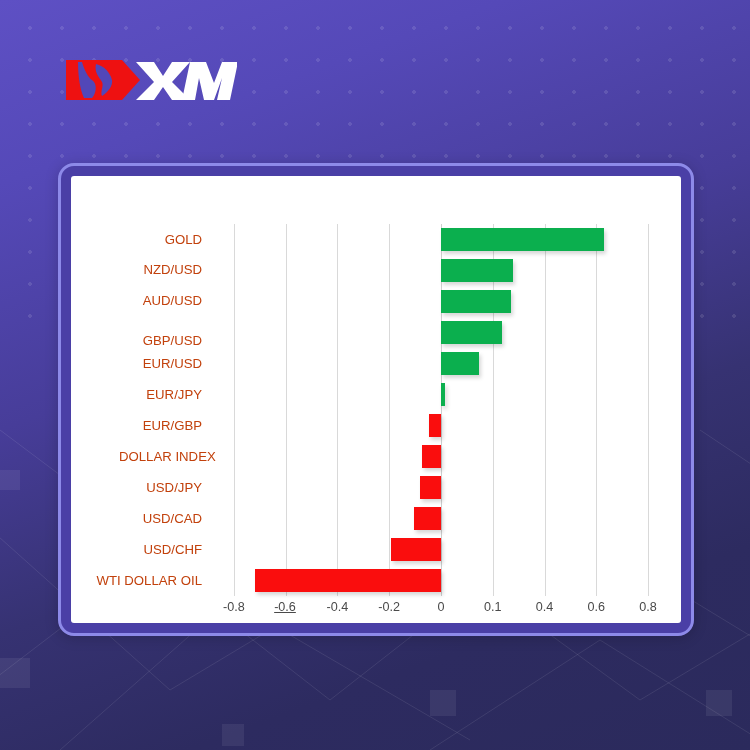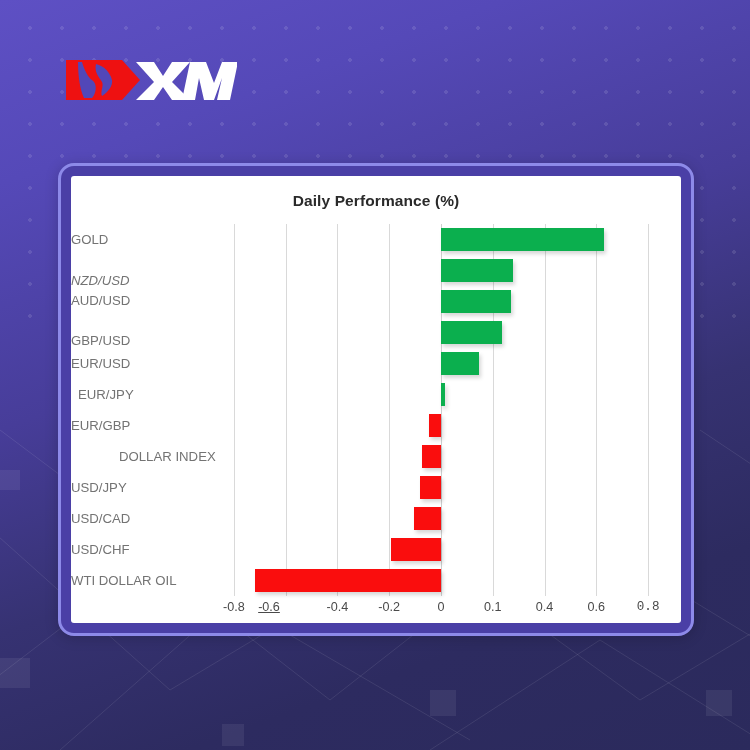--- a/index.html
+++ b/index.html
@@ -128,22 +128,23 @@
     position: absolute;
     left: 0;
     top: 48px;
     width: 131px;
     height: 372px;
   }
   .ylabel {
     position: absolute;
     right: 0;
     width: 131px;
+    text-align: right;
     font-size: 13.2px;
-    color: #737373;
+    color: #c2410c;
     line-height: 14px;
     white-space: nowrap;
   }
 
   
   #xlabels {
     position: absolute;
     left: 137px;
     top: 424px;
     width: 466px;
@@ -195,25 +196,24 @@
       <g fill="#ffffff">
         <path d="M74 12 L92 12 L101 26 L110 12 L128 12 L110 32 L128 50 L110 50 L101 37 L92 50 L74 50 L92 32 Z"></path>
         <path d="M128 12 L144 12 L152 33 L160 12 L176 12 L168 50 L155 50 L160 28 L152 50 L142 50 L137 28 L133 50 L120 50 Z"></path>
       </g>
     </svg>
   </div>
 
   <div id="chart-card">
     <div id="chart-inner">
 
-      <div id="chart-title">Daily Performance (%)</div>
 
       <div id="ylabels">
           <div class="ylabel" style="top: 8.5px;">GOLD</div>
-          <div class="ylabel" style="top: 50px; font-style: italic;">NZD/USD</div>
+          <div class="ylabel" style="top: 39px;">NZD/USD</div>
           <div class="ylabel" style="top: 70px;">AUD/USD</div>
           <div class="ylabel" style="top: 101.5px; margin-top: 8px;">GBP/USD</div>
           <div class="ylabel" style="top: 132.5px;">EUR/USD</div>
           <div class="ylabel" style="top: 163.5px; padding-left: 7px;">EUR/JPY</div>
           <div class="ylabel" style="top: 194.5px;">EUR/GBP</div>
           <div class="ylabel" style="top: 225.5px; padding-left: 48px;">DOLLAR INDEX</div>
           <div class="ylabel" style="top: 256.5px;">USD/JPY</div>
           <div class="ylabel" style="top: 287.5px;">USD/CAD</div>
           <div class="ylabel" style="top: 318.5px;">USD/CHF</div>
           <div class="ylabel" style="top: 349.5px;">WTI DOLLAR OIL</div>
@@ -262,26 +262,26 @@
           <div class="bar-row" style="top: 314px; height: 23px;">
             <div class="bar neg" title="USD/CHF: -0.195%" style="left: 182.517px; width: 50.4833px; top: 0px;"></div>
           </div>
           <div class="bar-row" style="top: 345px; height: 23px;">
             <div class="bar neg" title="WTI CRUDE OIL: -0.72%" style="left: 46.6px; width: 186.4px; top: 0px;"></div>
           </div>
         </div>
 
       <div id="xlabels">
           <div class="xlabel" style="left: 25.8889px;">-0.8</div>
-          <div class="xlabel" style="left: 61px; text-decoration: underline;">-0.6</div>
+          <div class="xlabel" style="left: 77px; text-decoration: underline;">-0.6</div>
           <div class="xlabel" style="left: 129.444px;">-0.4</div>
           <div class="xlabel" style="left: 181.222px;">-0.2</div>
           <div class="xlabel" style="left: 233px;">0</div>
           <div class="xlabel" style="left: 284.778px;">0.1</div>
           <div class="xlabel" style="left: 336.556px;">0.4</div>
           <div class="xlabel" style="left: 388.333px;">0.6</div>
-          <div class="xlabel" style="left: 440.111px; font-family: Liberation Mono, monospace;">0.8</div>
+          <div class="xlabel" style="left: 440.111px;">0.8</div>
         </div>
 
     </div>
   </div>
 
 </div>
 
 </body></html>

